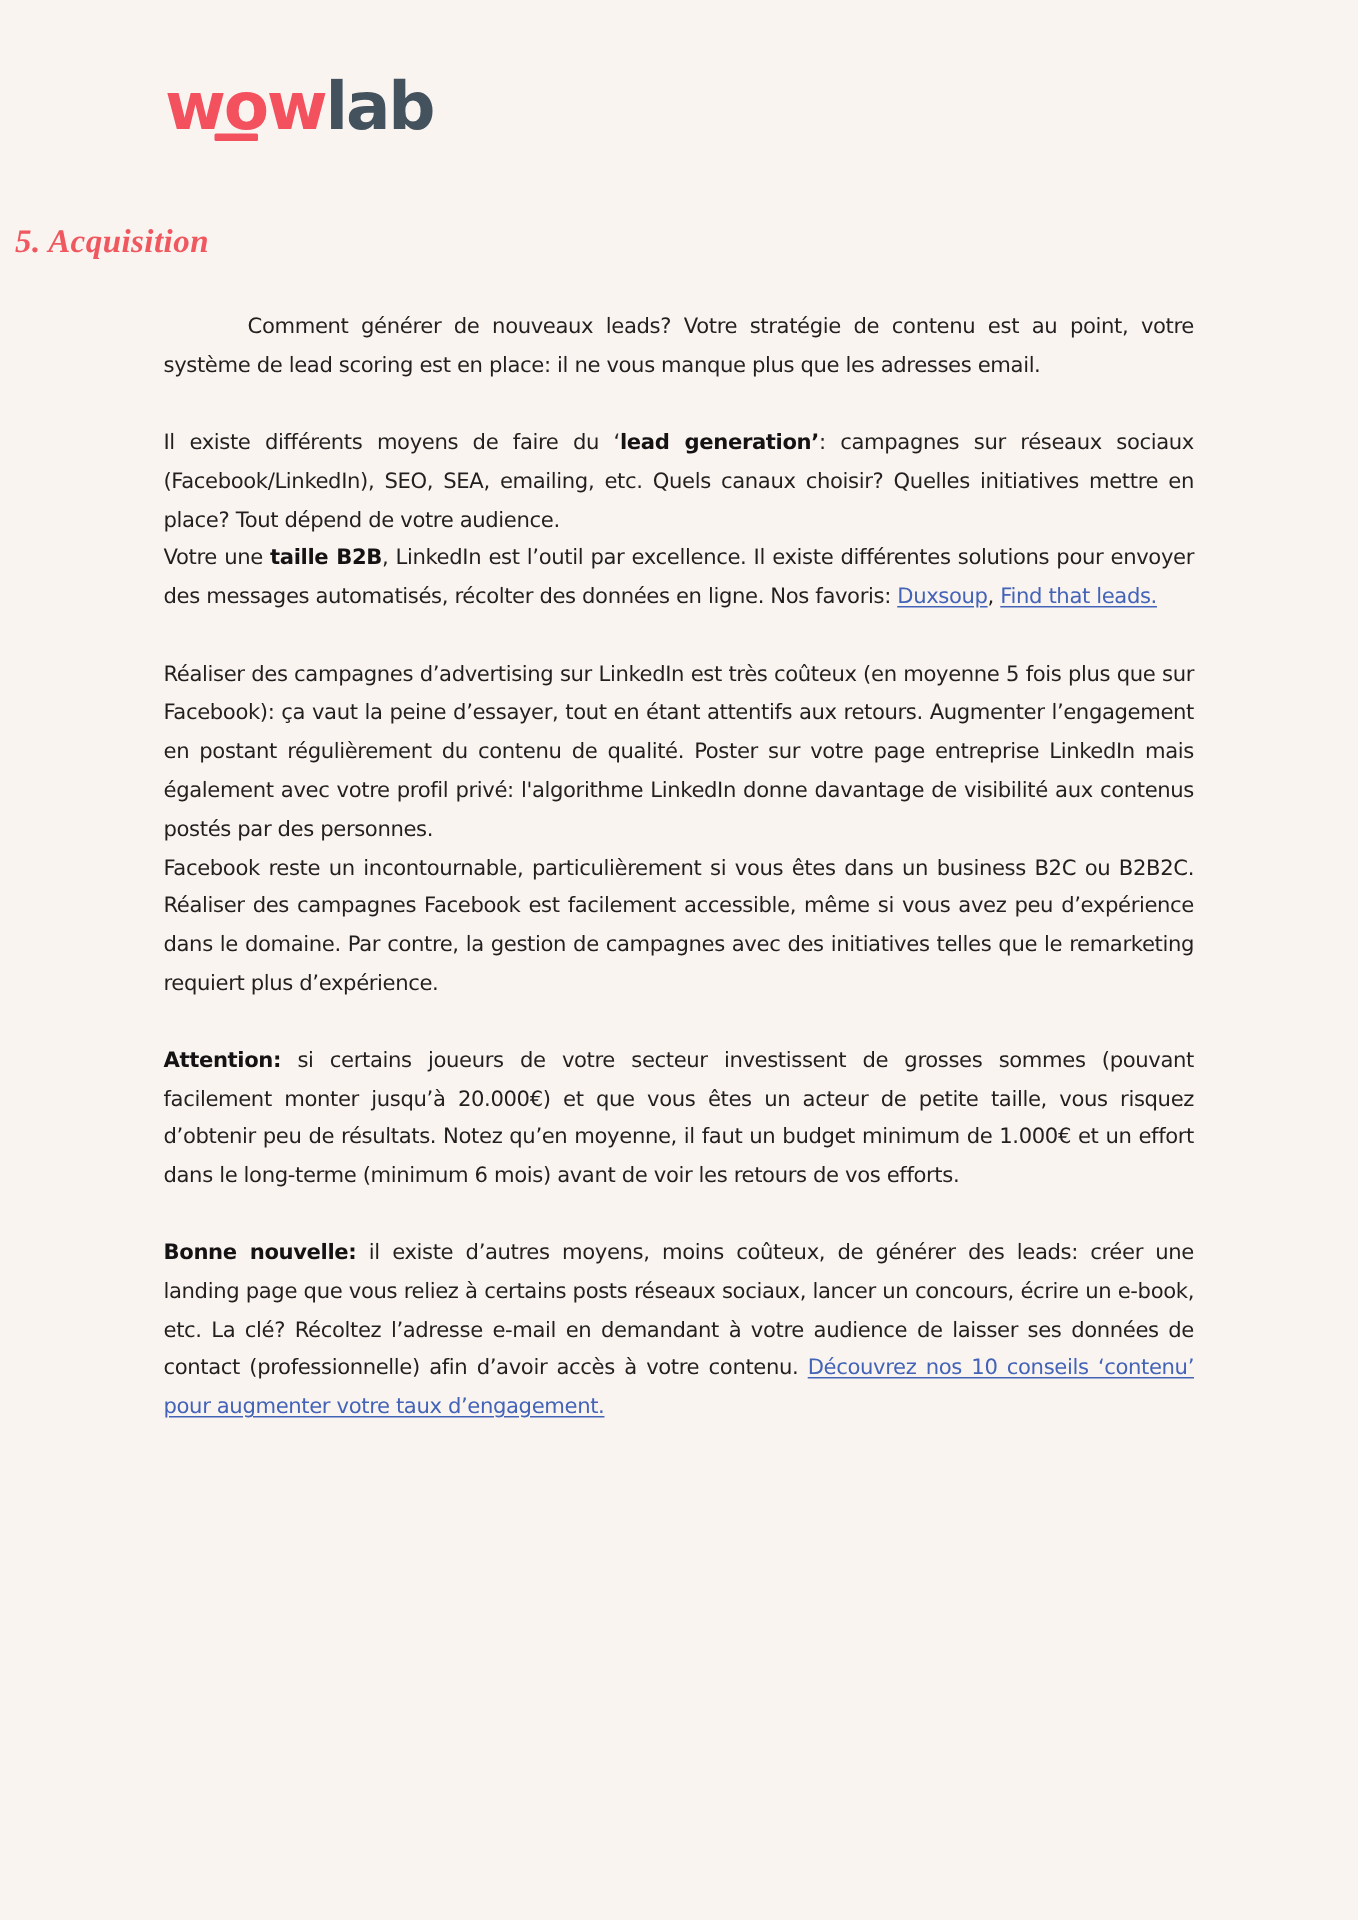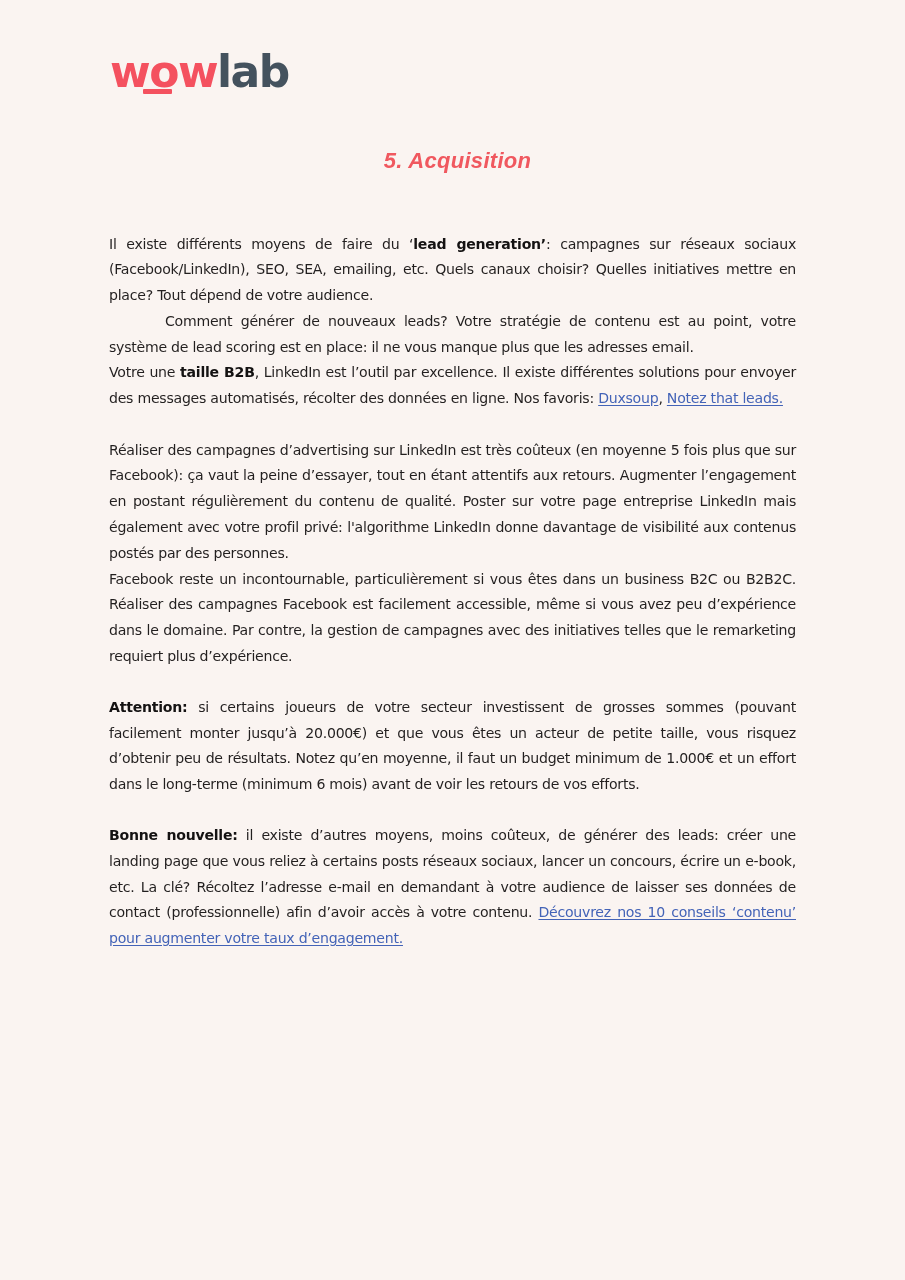--- a/index.html
+++ b/index.html
@@ -54,23 +54,22 @@
     background: #f4515f;
     border-radius: 1px;
   }
 
   
   .doc-title {
     position: absolute;
     left: 0;
     right: 0;
     top: 148px;
-    text-align: center;
     color: #f0585f;
-    font-family: Liberation Sans, sans-serif;
+    font-family: Liberation Serif, serif;
     font-style: italic;
     font-weight: 700;
     font-size: 22px;
     letter-spacing: 0.3px;
     padding-left: 10px;
   }
 
   
   .content {
     position: absolute;
@@ -129,25 +128,25 @@
 <div class="page">
 
   <div class="logo">
     <span class="wow"><span>wow</span><span class="o-underline"></span></span><span class="lab">lab</span>
   </div>
 
   <div class="doc-title">5. Acquisition</div>
 
   <div class="content">
 
+    <p class="para indent">Comment générer de nouveaux leads? Votre stratégie de contenu est au point, votre système de lead scoring est en place: il ne vous manque plus que les adresses email.</p>
+
     <p class="para gap-lg"><span>Il existe différents moyens de faire du ‘</span><b>lead generation’</b><span>: campagnes sur réseaux sociaux (Facebook/LinkedIn), SEO, SEA, emailing, etc. Quels canaux choisir? Quelles initiatives mettre en place? Tout dépend de votre audience.</span></p>
 
-    <p class="para indent">Comment générer de nouveaux leads? Votre stratégie de contenu est au point, votre système de lead scoring est en place: il ne vous manque plus que les adresses email.</p>
-
-    <p class="para gap-sm"><span>Votre une </span><b>taille B2B</b><span>, LinkedIn est l’outil par excellence. Il existe différentes solutions pour envoyer des messages automatisés, récolter des données en ligne. Nos favoris: </span><a class="link">Duxsoup</a><span>, </span><a class="link">Notez that leads.</a></p>
+    <p class="para gap-sm"><span>Votre une </span><b>taille B2B</b><span>, LinkedIn est l’outil par excellence. Il existe différentes solutions pour envoyer des messages automatisés, récolter des données en ligne. Nos favoris: </span><a class="link">Duxsoup</a><span>, </span><a class="link">Find that leads.</a></p>
 
     <p class="para gap-lg">Réaliser des campagnes d’advertising sur LinkedIn est très coûteux (en moyenne 5 fois plus que sur Facebook): ça vaut la peine d’essayer, tout en étant attentifs aux retours. Augmenter l’engagement en postant régulièrement du contenu de qualité. Poster sur votre page entreprise LinkedIn mais également avec votre profil privé: l'algorithme LinkedIn donne davantage de visibilité aux contenus postés par des personnes.</p>
 
     <p class="para gap-sm">Facebook reste un incontournable, particulièrement si vous êtes dans un business B2C ou B2B2C. Réaliser des campagnes Facebook est facilement accessible, même si vous avez peu d’expérience dans le domaine. Par contre, la gestion de campagnes avec des initiatives telles que le remarketing requiert plus d’expérience.</p>
 
 
     <p class="para gap-md"><b>Attention:</b><span> si certains joueurs de votre secteur investissent de grosses sommes (pouvant facilement monter jusqu’à 20.000€) et que vous êtes un acteur de petite taille, vous risquez d’obtenir peu de résultats. Notez qu’en moyenne, il faut un budget minimum de 1.000€ et un effort dans le long-terme (minimum 6 mois) avant de voir les retours de vos efforts.</span></p>
 
     <p class="para gap-md"><b>Bonne nouvelle:</b><span> il existe d’autres moyens, moins coûteux, de générer des leads: créer une landing page que vous reliez à certains posts réseaux sociaux, lancer un concours, écrire un e-book, etc. La clé? Récoltez l’adresse e-mail en demandant à votre audience de laisser ses données de contact (professionnelle) afin d’avoir accès à votre contenu. </span><a class="link">Découvrez nos 10 conseils ‘contenu’ pour augmenter votre taux d’engagement.</a></p>
 

